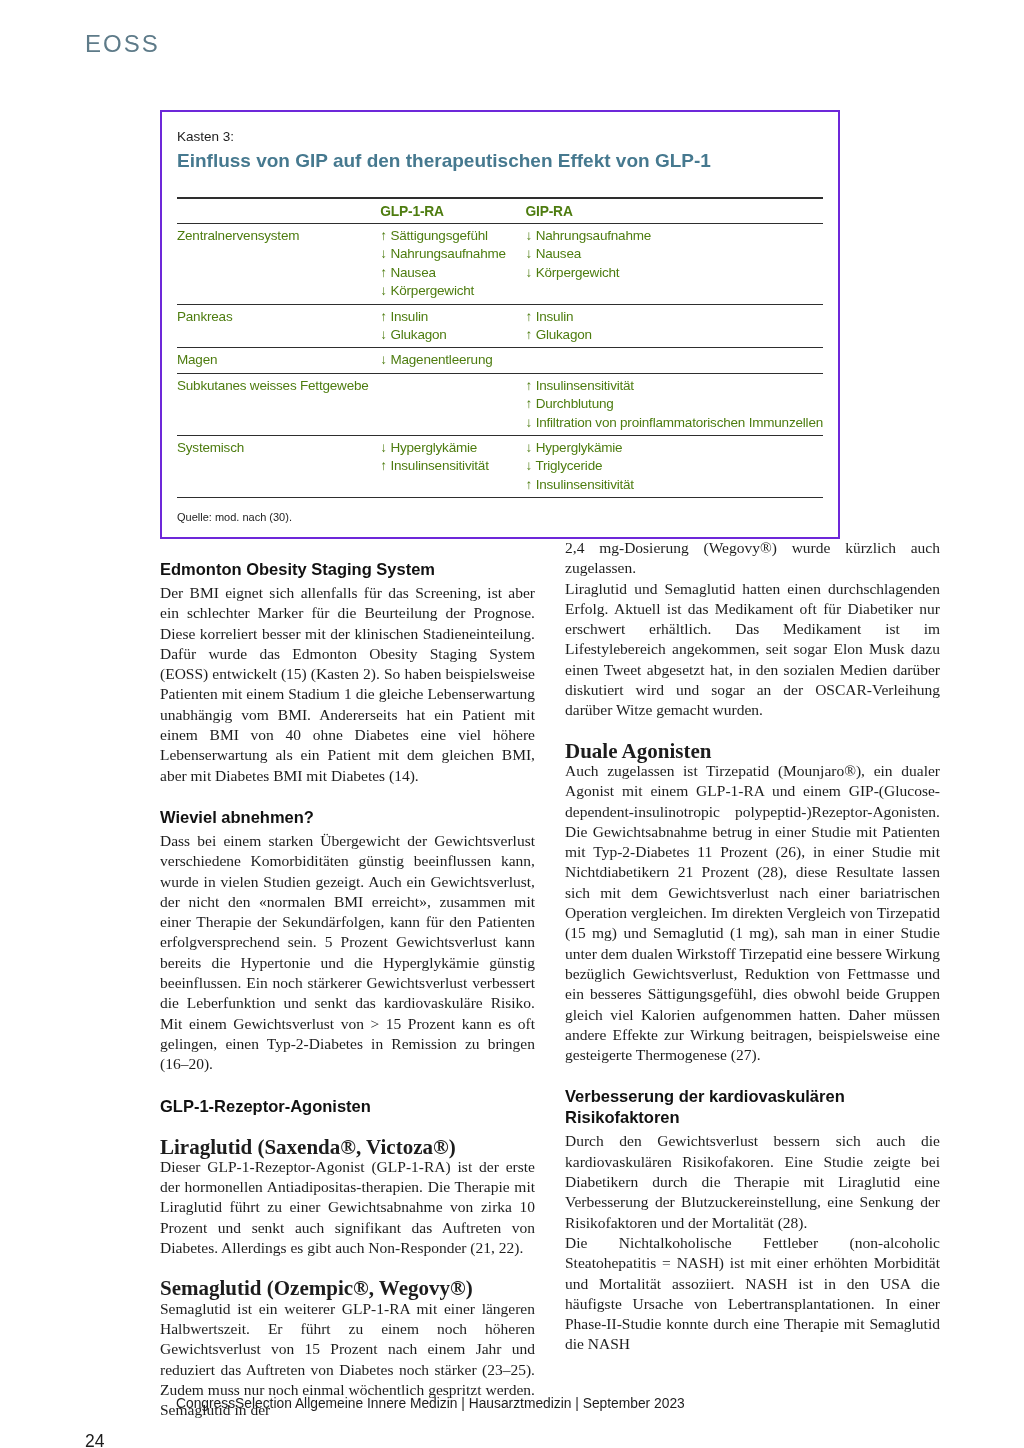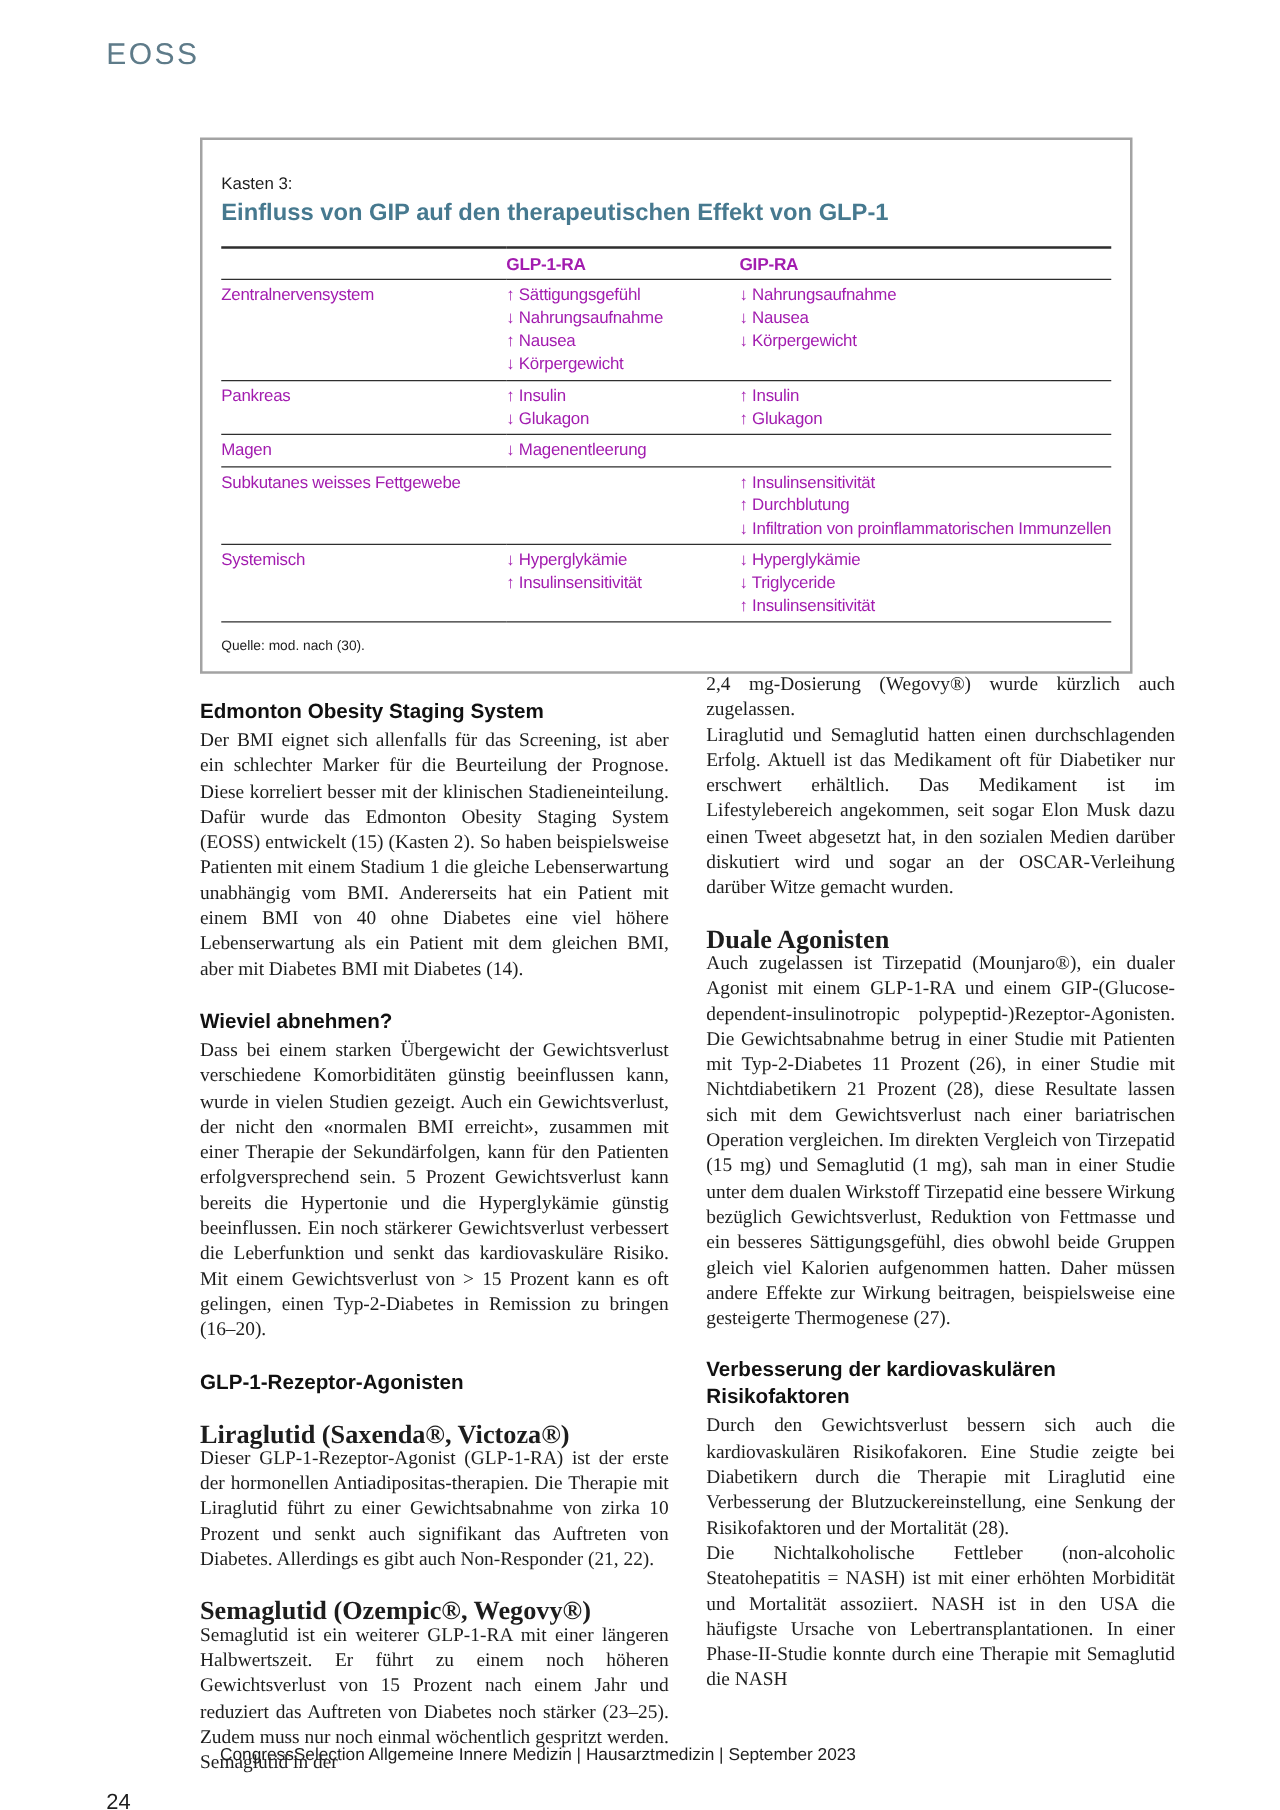--- a/index.html
+++ b/index.html
@@ -8,35 +8,35 @@
     font-family:"Liberation Serif", serif; color:#1d1d1d; overflow:hidden;
   }
   
   .brand {
     position:absolute; left:85px; top:30px;
     font-family:"Liberation Sans", sans-serif; font-size:24px; font-weight:400;
     letter-spacing:2px; color:#5e7b89;
   }
   
   .kasten {
-    position:absolute; left:160px; top:110px; width:746px; min-height:405px;
-    box-sizing:border-box; border:2px solid #a3a3a3; background:#ffffff;
-    padding:27px 15px 14px 15px;
+    position:absolute; left:160px; top:110px; width:680px; min-height:405px;
+    box-sizing:border-box; border:2px solid #6d28d9; background:#ffffff;
+    padding:17px 15px 14px 15px;
   }
   .kasten-label {
     font-family:"Liberation Sans", sans-serif; font-size:13.5px; color:#1d1d1d;
   }
   .kasten-title {
     font-family:"Liberation Sans", sans-serif; font-size:19px; font-weight:700;
     color:#46798f; margin-top:6px;
   }
   table.kasten-table {
-    width:100%; border-collapse:collapse; margin-top:15px;
+    width:100%; border-collapse:collapse; margin-top:25px;
     font-family:"Liberation Sans", sans-serif; font-size:13.5px;
-    letter-spacing:-0.2px; color:#a21caf;
+    letter-spacing:-0.2px; color:#4d7c0f;
   }
   table.kasten-table thead th {
     text-align:left; font-weight:700; font-size:13.8px;
     border-top:2px solid #2e2e2e; border-bottom:1.5px solid #2e2e2e;
     padding:5px 0 4px 0;
   }
   table.kasten-table tbody td {
     vertical-align:top; border-bottom:1px solid #2e2e2e; padding:3px 0;
   }
   table.kasten-table tbody tr:last-child td { border-bottom:1.5px solid #2e2e2e; }

